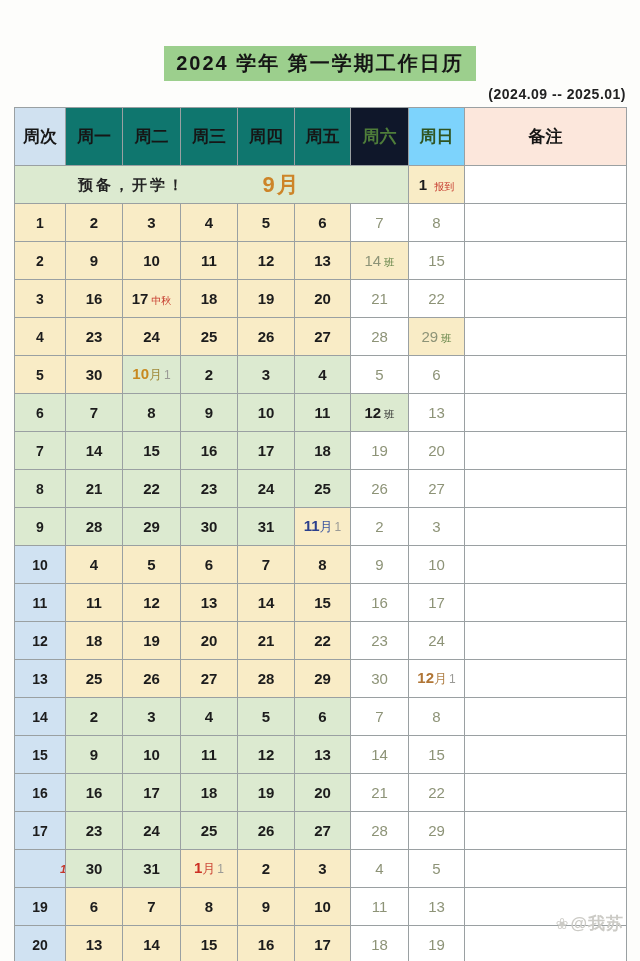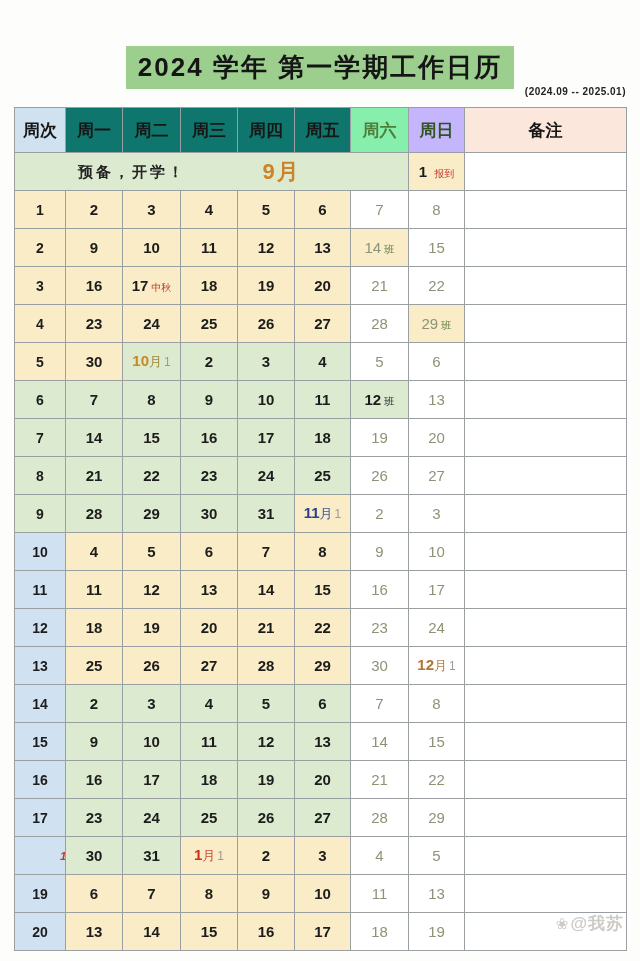--- a/index.html
+++ b/index.html
@@ -5,39 +5,39 @@
   html,body{margin:0;padding:0;}
   body{
     width:640px;height:961px;position:relative;
     background:#fdfdfb;
     font-family:"Liberation Sans","DejaVu Sans",sans-serif;
     color:#1c1c1c;overflow:hidden;
   }
   .title-wrap{position:absolute;top:46px;left:0;width:640px;text-align:center;}
   .title{
     display:inline-block;background:#9ccf8d;color:#151515;
-    font-size:26px;font-weight:bold;padding:4px 12px;letter-spacing:2px;
+    font-size:20px;font-weight:bold;padding:4px 12px;letter-spacing:2px;
   }
   .subtitle{
     position:absolute;top:86px;right:14px;
-    font-size:10px;font-weight:600;color:#222;letter-spacing:.5px;
+    font-size:14px;font-weight:600;color:#222;letter-spacing:.5px;
   }
   table{
     position:absolute;left:14px;top:107px;width:612px;
     border-collapse:collapse;table-layout:fixed;background:#fff;
   }
   th,td{border:1px solid #9aa0a2;text-align:center;vertical-align:middle;padding:0;overflow:hidden;}
-  thead tr{height:45px;}
+  thead tr{height:58px;}
   tr.month-tr{height:38px;}
   tr.week-tr{height:38px;}
   thead th{font-size:17px;font-weight:bold;color:#161616;}
   .h-wk{background:#d0e1f0;}
   .h-day{background:#0f766e;}
-  .h-sat{background:#86efac;color:#4f7e3a;margin-left:24px;}
-  .h-sun{background:#c4b5fd;color:#2f5420;}
+  .h-sat{background:#0f172a;color:#4f7e3a;margin-left:24px;}
+  .h-sun{background:#7dd3fc;color:#2f5420;}
   .h-remark{background:#fce7dc;}
   .bg-y{background:#f9ecc6;}
   .bg-g{background:#dcead0;}
   .bg-b{background:#d0e2f2;}
   .bg-w{background:#ffffff;}
   td.wk{font-size:14px;font-weight:bold;color:#1c1c1c;}
   td.wk.wk-red{color:#c5372a;font-size:11.5px;font-style:italic;letter-spacing:.5px;padding-left:45px;}
   td.day{font-size:15px;white-space:nowrap;}
   .t-b{color:#1c1c1c;font-weight:bold;}
   .t-o{color:#8d9377;}

